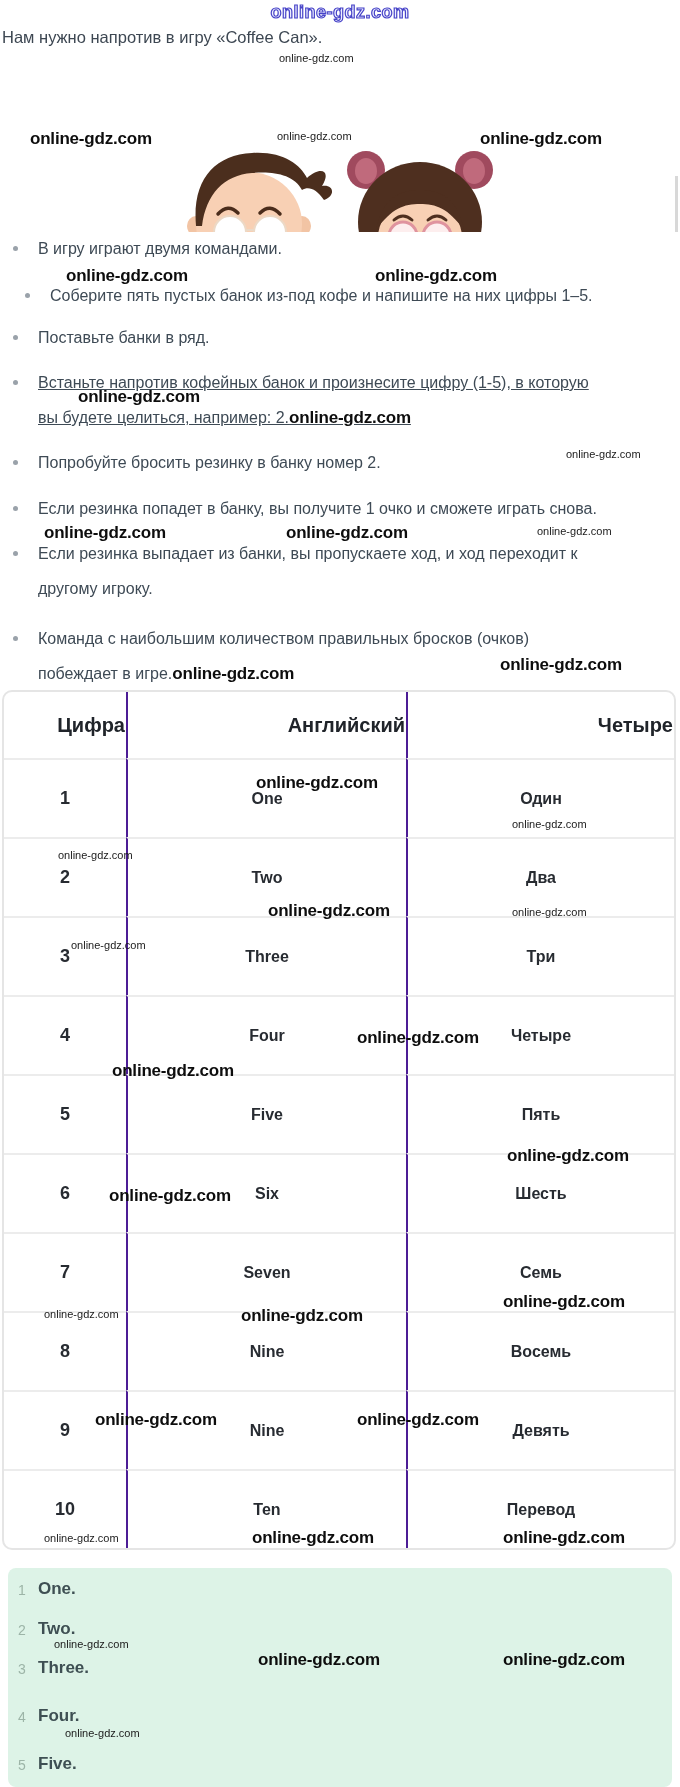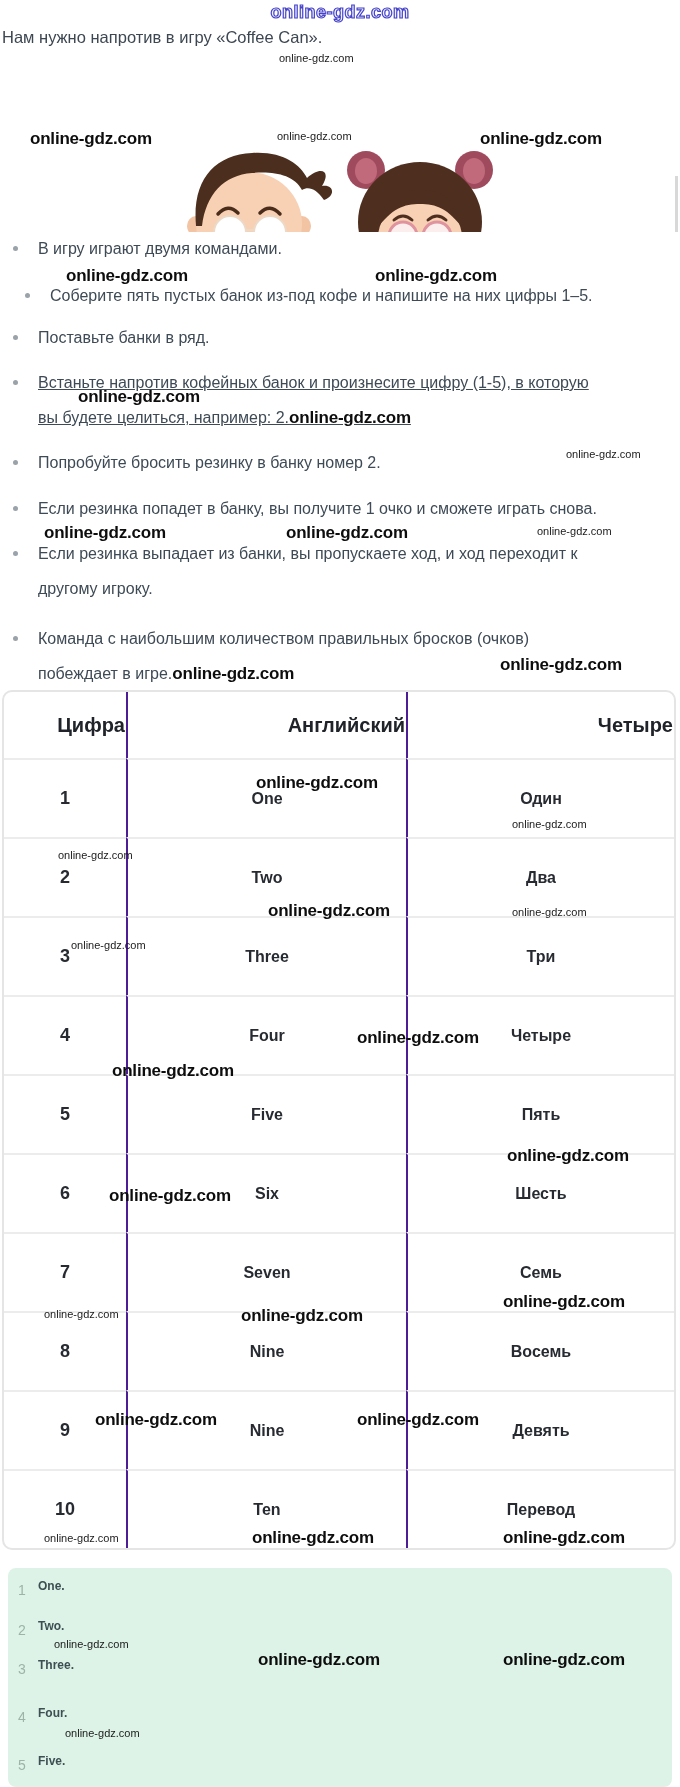--- a/index.html
+++ b/index.html
@@ -33,21 +33,21 @@
   .num-table th{height:64px;font-size:20px;font-weight:bold;color:#20242a;text-align:right;}
   .num-table td{height:75px;font-size:16px;color:#272b31;font-weight:bold;text-align:center;
                 border-top:2px solid #ececec;}
   .num-table th + th, .num-table td + td{border-left:2px solid #4c1d95;}
   .num-table td.digit{font-size:18px;}
   
   .answers{position:absolute;left:8px;top:1568px;width:664px;height:219px;background:#ddf3e7;
            border-radius:8px;}
   .answer-item{position:absolute;left:0;width:100%;}
   .answer-num{position:absolute;left:10px;top:0;font-size:14px;color:#9cb4a7;}
-  .answer-text{position:absolute;left:30px;top:-3px;font-size:12px;font-weight:bold;color:#3e4f53;}
+  .answer-text{position:absolute;left:30px;top:-3px;font-size:17px;font-weight:bold;color:#3e4f53;}
   .a-1{top:14px;} .a-2{top:54px;} .a-3{top:93px;} .a-4{top:141px;} .a-5{top:189px;}
 </style>
 </head>
 <body>
 
 <div id="canvas">
 
   <div class="wm wm-outline">online-gdz.com</div>
 
   <div class="intro">Нам нужно напротив в игру «Coffee Can».</div>

